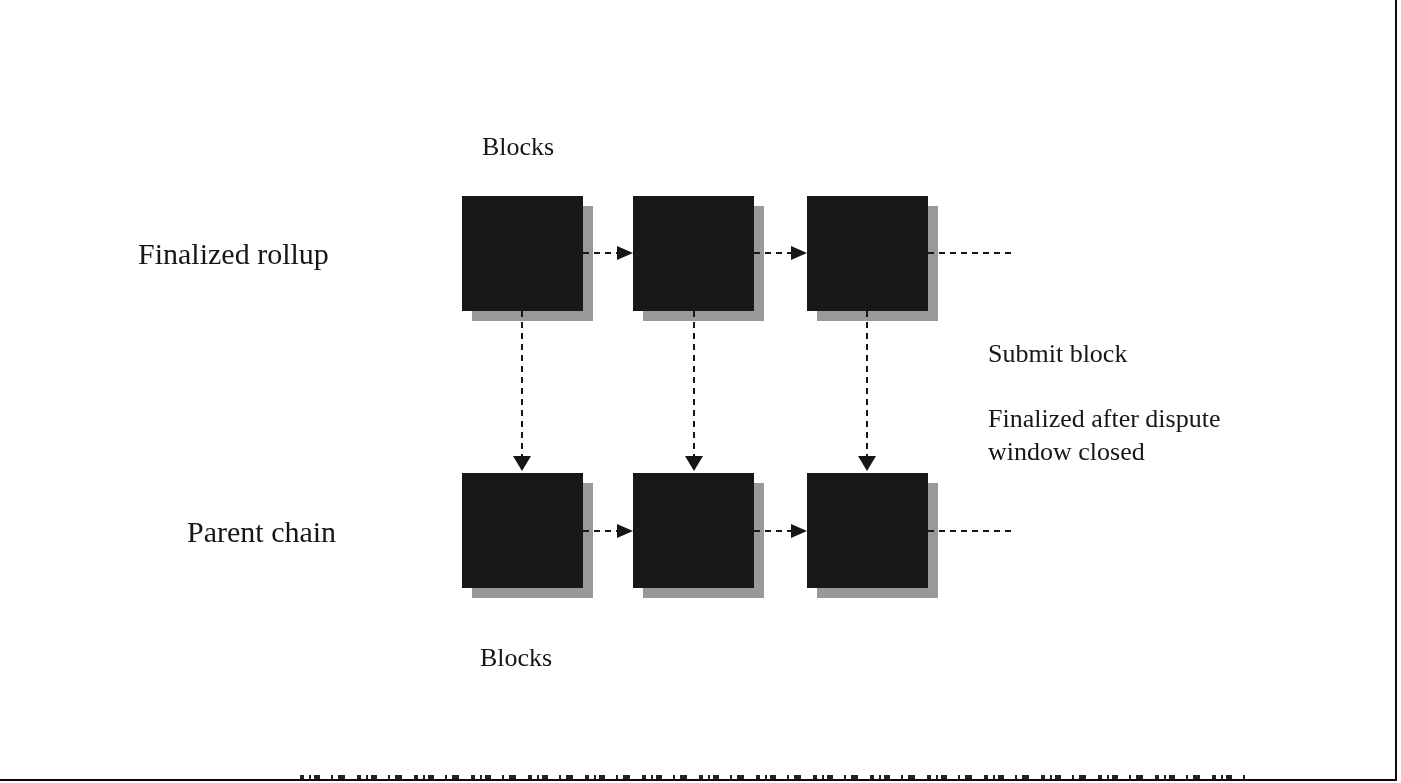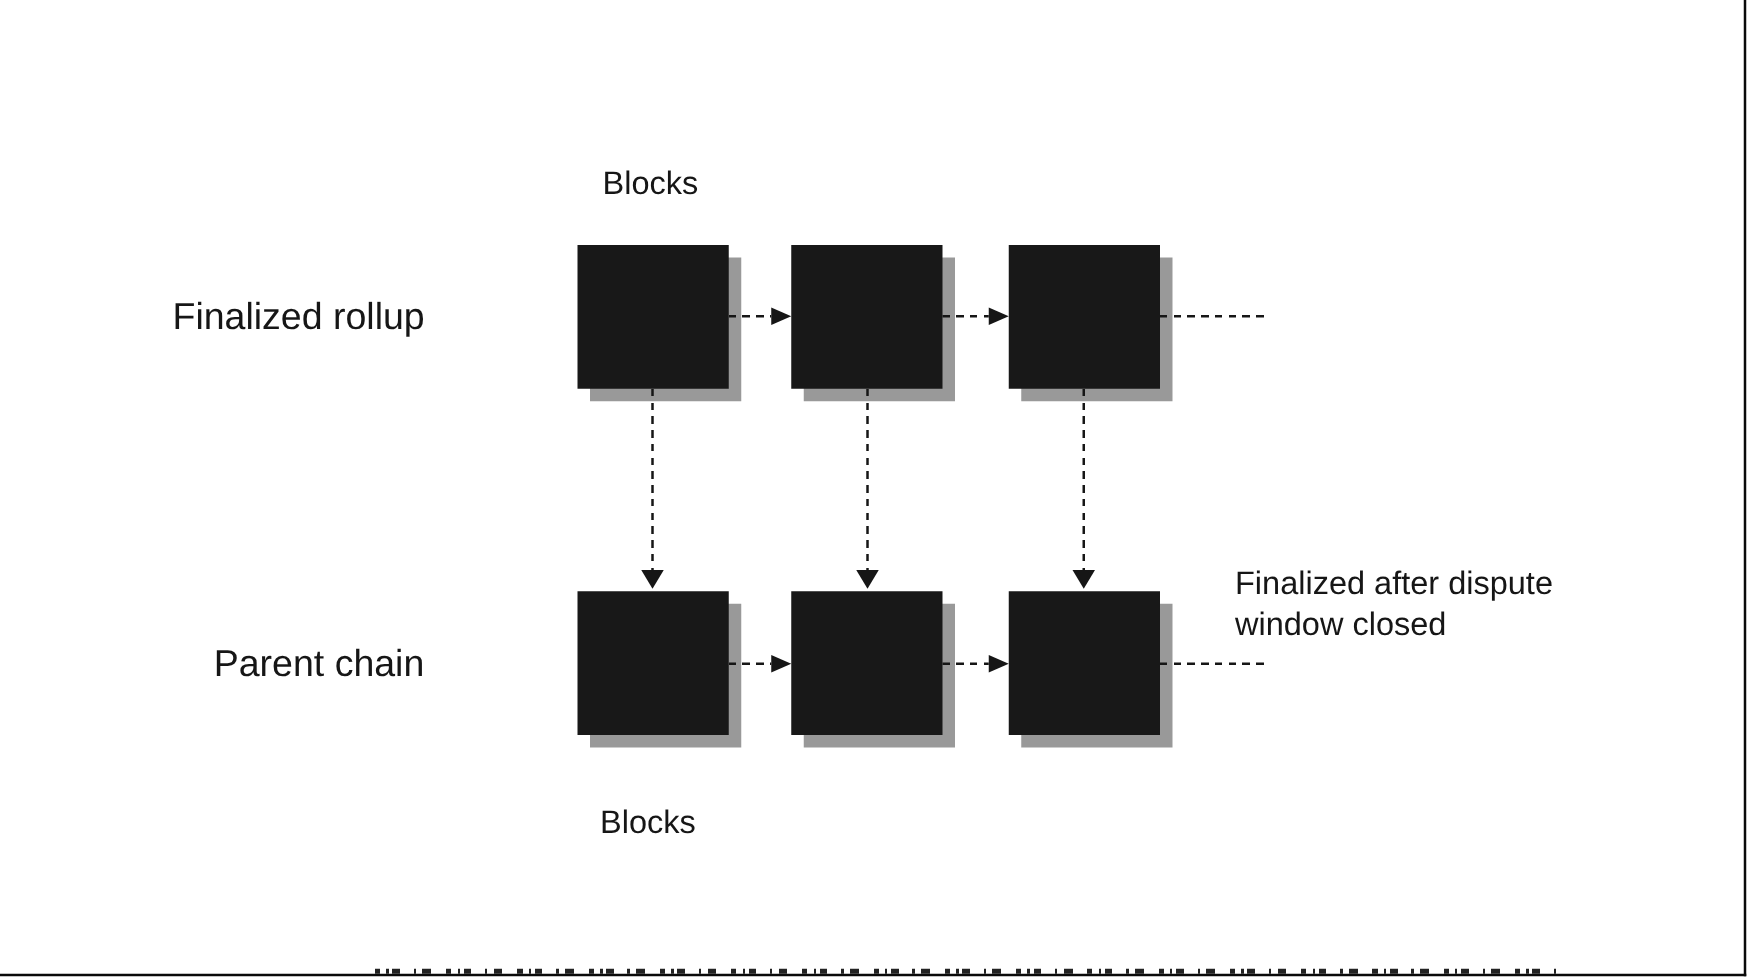--- a/index.html
+++ b/index.html
@@ -3,21 +3,21 @@
 <meta charset="utf-8">
 <style>
   :root {
     --background: #ffffff;
     --block-fill: #181818;
     --block-shadow: #999999;
     --line: #161616;
     --text: #161616;
     --frame: #0a0a0a;
   }
-  * { margin: 0; padding: 0; box-sizing: border-box; }
+  * { margin: 0; padding: 0; box-sizing: border-box; font-family: Liberation Serif, serif; }
   html, body { background: #fff; }
   body {
     font-family: "Liberation Sans", "DejaVu Sans", sans-serif;
     color: var(--text);
   }
   .canvas {
     position: relative;
     width: 1401px;
     height: 783px;
     background: var(--background);
@@ -54,25 +54,25 @@
     white-space: nowrap;
   }
   .note {
     position: absolute;
     font-size: 26px;
     line-height: 33px;
     color: var(--text);
     white-space: pre-line;
   }
   #label-rollup   { left: 138px; top: 236px; }
-  #label-parent   { left: 171px; top: 514px; }
+  #label-parent   { left: 187px; top: 514px; }
   #blocks-top     { left: 482px; top: 130px; }
   #blocks-bottom  { left: 480px; top: 641px; }
   #note-submit    { left: 988px; top: 337px; }
-  #note-finalized { left: 988px; top: 402px; margin-top: 48px; }
+  #note-finalized { left: 988px; top: 402px; }
 
   
   .block {
     position: absolute;
     width: 121px; height: 115px;
     background: var(--block-fill);
     box-shadow: 10px 10px 0 0 var(--block-shadow);
   }
   .r1 { top: 196px; }
   .r2 { top: 473px; }
@@ -143,20 +143,21 @@
   <div class="arr-right a-t2"></div>
   <div class="hdash h-t3"></div>
 
   <div class="vdash v1"></div>
   <div class="arr-down av1"></div>
   <div class="vdash v2"></div>
   <div class="arr-down av2"></div>
   <div class="vdash v3"></div>
   <div class="arr-down av3"></div>
 
+  <div class="note" id="note-submit">Submit block</div>
   <div class="note" id="note-finalized">Finalized after dispute
 window closed</div>
 
   <div class="block r2 c1"></div>
   <div class="block r2 c2"></div>
   <div class="block r2 c3"></div>
 
   <div class="hdash h-b1"></div>
   <div class="arr-right a-b1"></div>
   <div class="hdash h-b2"></div>

